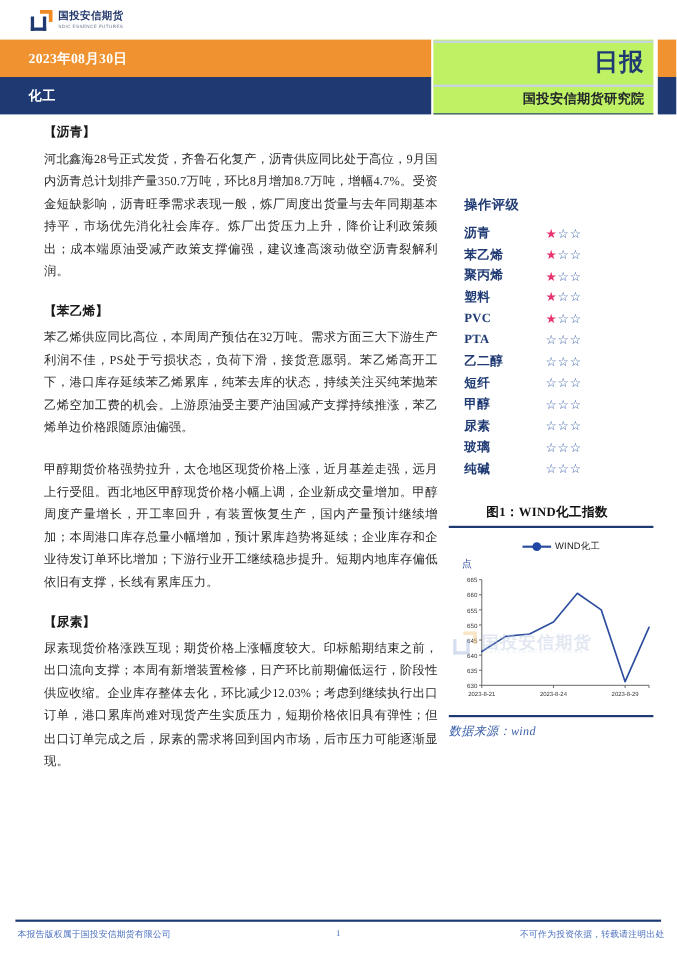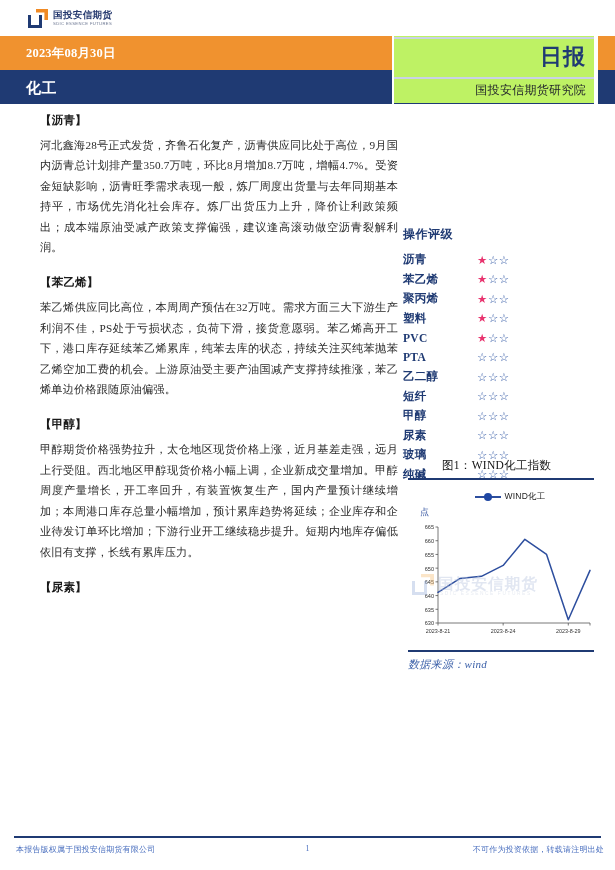--- a/index.html
+++ b/index.html
@@ -68,42 +68,42 @@
     position: absolute; left: 0; top: 34px;
     width: 392px; height: 34px;
     background: #1F3A73;
   }
   .hdr-date, .hdr-cat {
     position: absolute; left: 26px;
     color: #ffffff; font-weight: bold;
     font-family: "Liberation Serif", serif;
   }
   .hdr-date { top: 9px; font-size: 12.5px; letter-spacing: .2px; }
-  .hdr-cat  { top: 43px; font-size: 15px; letter-spacing: .4px; }
+  .hdr-cat  { top: 43px; font-size: 12px; letter-spacing: .4px; }
 
   .hdr-right {
     position: absolute; left: 394px; top: 0;
     width: 200px; height: 68px;
     background: #bef264;
   }
   .hdr-right .rule {
     position: absolute; left: 0; width: 200px; height: 1.5px;
     background: #C9D2E6;
   }
   .hdr-right .rule-top { top: 1px; }
   .hdr-right .rule-mid { top: 41px; }
   .hdr-right .rule-bot { top: 67px; background: #1F3A73; height: 1px; }
   .hdr-title {
     position: absolute; right: 8px; top: 6px;
     font-size: 22px; font-weight: bold; color: #1F3A73;
     font-family: "Liberation Serif", serif; letter-spacing: 1px;
   }
   .hdr-sub {
     position: absolute; right: 8px; top: 46px;
-    font-size: 12px; font-weight: normal; color: #23262b;
+    font-size: 12px; font-weight: bold; color: #23262b;
     font-family: "Liberation Serif", serif; letter-spacing: .3px; text-align: right;
   }
   .hdr-edge-orange {
     position: absolute; left: 598px; top: 0;
     width: 17px; height: 34px; background: #F0922F;
   }
   .hdr-edge-blue {
     position: absolute; left: 598px; top: 34px;
     width: 17px; height: 34px; background: #1F3A73;
   }
@@ -126,21 +126,21 @@
     line-height: 20.4px; text-align: justify;
     letter-spacing: .15px;
     margin: 0;
   }
   .sec { margin-bottom: 18px; }
   .sec:last-child { margin-bottom: 0; }
 
   
   .rating-panel {
     position: absolute;
-    left: 389px; top: 178px; width: 185px; margin-top: 48px;
+    left: 408px; top: 178px; width: 185px;
   }
   .rating-head {
     font-family: "Liberation Serif", serif;
     font-size: 12px; font-weight: bold;
     color: #1F3A73; margin-bottom: 7px;
     letter-spacing: .5px;
     padding-left: 14px;
   }
   .rating-row {
     display: flex; align-items: center;
@@ -161,21 +161,21 @@
   .star-full  { color: #E8336E; }
   .star-empty { color: #3A5FA8; }
 
   
   .chart-block {
     position: absolute;
     left: 408px; top: 458px; width: 186px;
   }
   .chart-title {
     font-family: "Liberation Serif", serif;
-    font-size: 11.5px; font-weight: normal;
+    font-size: 11.5px; font-weight: bold;
     color: #111111; letter-spacing: .3px;
     margin-bottom: 5px;
     padding-left: 34px;
   }
   .chart-rule-top {
     height: 2px; background: #1F3A73; margin-bottom: 9px;
   }
   .chart-legend {
     display: flex; align-items: center; justify-content: center;
     gap: 4px; height: 16px; margin-left: 18px;
@@ -286,25 +286,25 @@
 <div class="article">
   <div class="sec">
     <div class="sec-title">【沥青】</div>
     <p class="sec-body">河北鑫海28号正式发货，齐鲁石化复产，沥青供应同比处于高位，9月国内沥青总计划排产量350.7万吨，环比8月增加8.7万吨，增幅4.7%。受资金短缺影响，沥青旺季需求表现一般，炼厂周度出货量与去年同期基本持平，市场优先消化社会库存。炼厂出货压力上升，降价让利政策频出；成本端原油受减产政策支撑偏强，建议逢高滚动做空沥青裂解利润。</p>
   </div>
   <div class="sec">
     <div class="sec-title">【苯乙烯】</div>
     <p class="sec-body">苯乙烯供应同比高位，本周周产预估在32万吨。需求方面三大下游生产利润不佳，PS处于亏损状态，负荷下滑，接货意愿弱。苯乙烯高开工下，港口库存延续苯乙烯累库，纯苯去库的状态，持续关注买纯苯抛苯乙烯空加工费的机会。上游原油受主要产油国减产支撑持续推涨，苯乙烯单边价格跟随原油偏强。</p>
   </div>
   <div class="sec">
-    <div class="sec-title">【甲醇】</div>
     <p class="sec-body">甲醇期货价格强势拉升，太仓地区现货价格上涨，近月基差走强，远月上行受阻。西北地区甲醇现货价格小幅上调，企业新成交量增加。甲醇周度产量增长，开工率回升，有装置恢复生产，国内产量预计继续增加；本周港口库存总量小幅增加，预计累库趋势将延续；企业库存和企业待发订单环比增加；下游行业开工继续稳步提升。短期内地库存偏低依旧有支撑，长线有累库压力。</p>
   </div>
   <div class="sec">
     <div class="sec-title">【尿素】</div>
+    <p class="sec-body">尿素现货价格涨跌互现；期货价格上涨幅度较大。印标船期结束之前，出口流向支撑；本周有新增装置检修，日产环比前期偏低运行，阶段性供应收缩。企业库存整体去化，环比减少12.03%；考虑到继续执行出口订单，港口累库尚难对现货产生实质压力，短期价格依旧具有弹性；但出口订单完成之后，尿素的需求将回到国内市场，后市压力可能逐渐显现。</p>
   </div>
 </div>
 
 <div class="rating-panel">
   <div class="rating-head">操作评级</div>
   <div id="rating-rows">
       <div class="rating-row">
         <span class="rating-name">沥青</span>
         <span class="rating-stars"><span class="star-full">★</span><span class="star-empty">☆</span><span class="star-empty">☆</span></span>
       </div>

